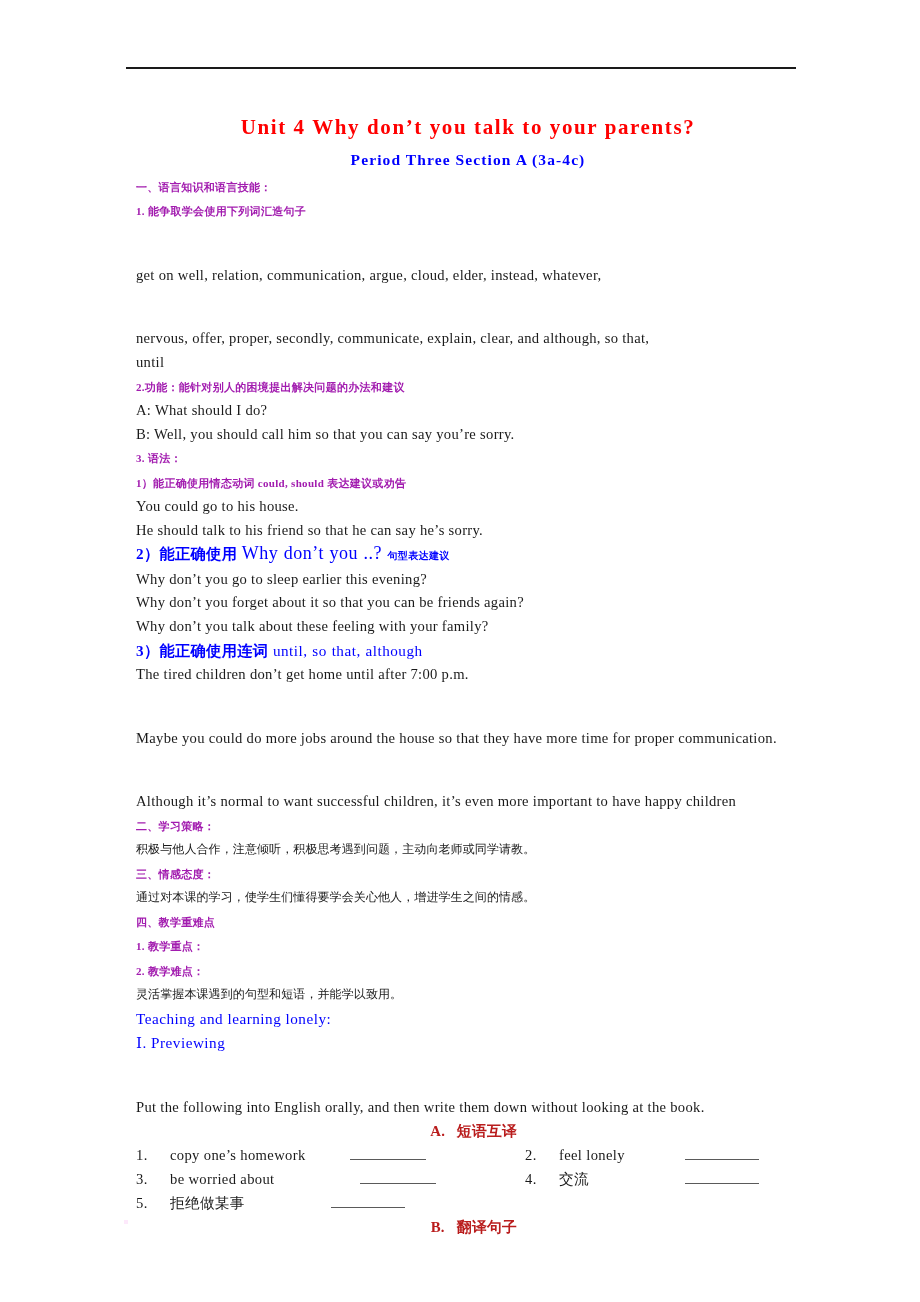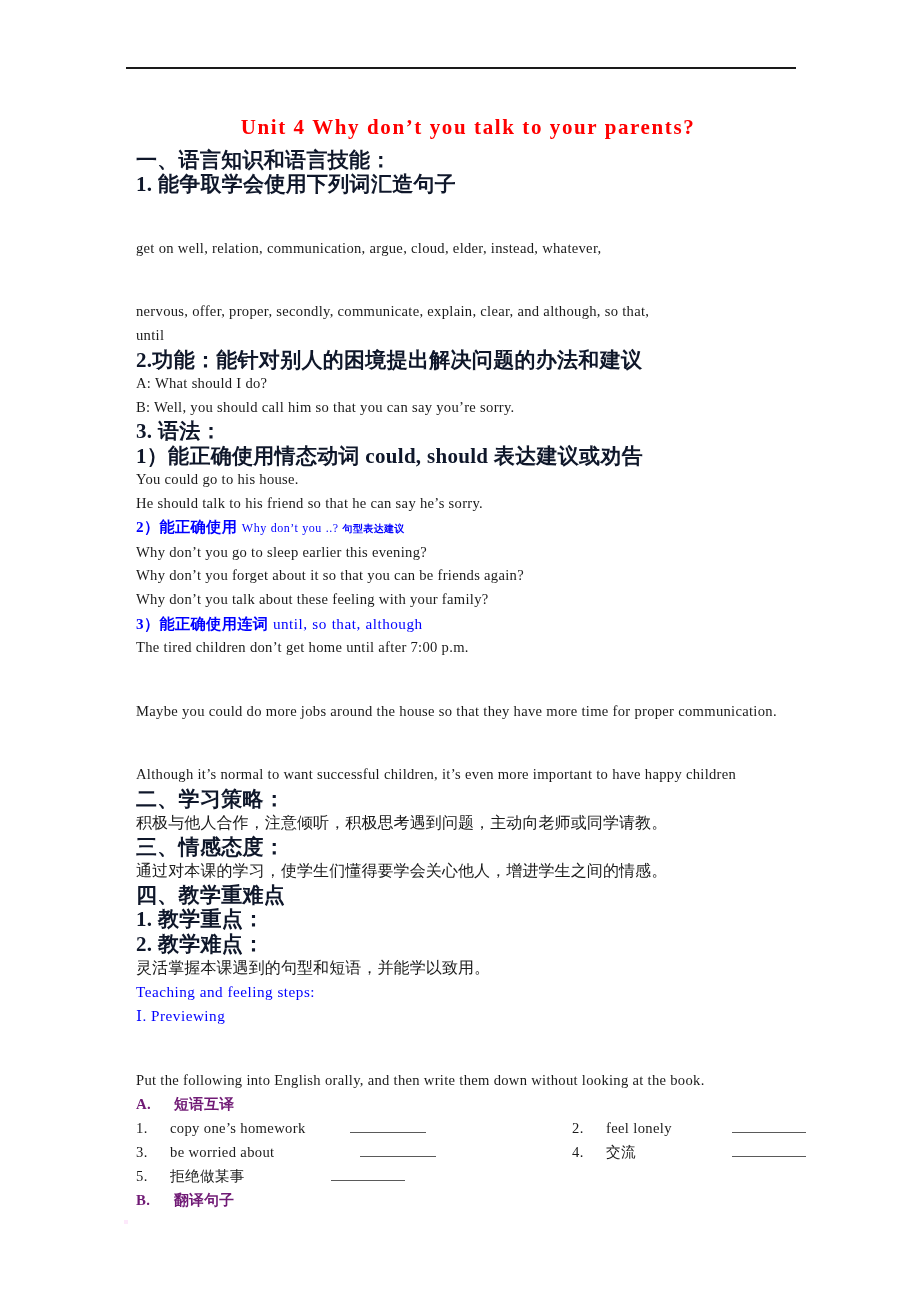--- a/index.html
+++ b/index.html
@@ -57,23 +57,23 @@
   .subtitle {
     color: #0000ff;
     font-weight: bold;
     font-size: 15.5px;
     line-height: 24px;
     text-align: center;
     letter-spacing: 1.1px;
     margin-bottom: 3px;
   }
   .h-blue {
-    color: #0f172a;
-    font-weight: bold;
-    font-size: 21px;
+    color: #a21caf;
+    font-weight: bold;
+    font-size: 11px;
     line-height: 24.4px;
     letter-spacing: 0.3px;
   }
   .h-blue-plain {
     color: #0000ff;
     font-weight: normal;
     font-size: 15.2px;
     line-height: 24.4px;
     letter-spacing: 0.4px;
   }
@@ -84,54 +84,55 @@
     line-height: 23.6px;
     letter-spacing: 0.3px;
   }
   .body-just {
     text-align: justify;
     text-align-last: left;
     margin-top: 40px;
   }
   .cn-ln {
     color: #1a1a1a;
-    font-size: 16px;
+    font-size: 12px;
     line-height: 23.6px;
     letter-spacing: 0.1px;
   }
 
   
   .blue { color: #0000ff; }
   .blue-b { color: #0000ff; font-weight: bold; }
   .mono-ish { letter-spacing: 0.5px; }
 
   
   .ex-head {
-    color: #701a75;
+    color: #b91c1c;
     font-weight: bold;
     font-size: 14.8px;
     line-height: 24px;
     letter-spacing: 0.3px;
+    text-align: center;
   }
   .ex-head .lbl { display: inline-block; width: 38px; }
   .ex-row {
     position: relative;
     height: 24px;
     line-height: 24px;
     font-size: 14.6px;
     color: #1a1a1a;
     letter-spacing: 0.35px;
   }
   .col {
     position: absolute;
     top: 0;
     white-space: nowrap;
   }
   .col.c1 { left: 0px; }
-  .col.c2 { left: 389px; margin-left: 47px; }
+  .col.c2 { left: 389px; }
   .num { display: inline-block; width: 34px; }
   .blank {
     display: inline-block;
     border-bottom: 1.5px solid #5a5a5a;
     height: 13px;
     vertical-align: baseline;
   }
   .sp-a { display: inline-block; width: 44px; }
   .sp-b { display: inline-block; width: 60px; }
   .sp-c { display: inline-block; width: 86px; }
@@ -148,59 +149,60 @@
 </head>
 <body>
 
 <div class="page">
 
   <div class="hrule"></div>
 
   <div class="content">
 
     <div class="title">Unit 4  Why don’t you talk to your parents?</div>
+    <div class="subtitle">Period Three  Section A  (3a-4c)</div>
 
     <div class="h-blue">一、语言知识和语言技能：</div>
     <div class="h-blue">1. 能争取学会使用下列词汇造句子</div>
     <div class="body-ln body-just">get on well, relation, communication, argue, cloud, elder, instead, whatever,</div>
     <div class="body-ln body-just">nervous, offer, proper, secondly, communicate, explain, clear, and although, so that,</div>
     <div class="body-ln">until</div>
 
     <div class="h-blue">2.功能：能针对别人的困境提出解决问题的办法和建议</div>
     <div class="body-ln">A: What should I do?</div>
     <div class="body-ln">B: Well, you should call him so that you can say you’re sorry.</div>
 
     <div class="h-blue">3. 语法：</div>
 
     <div class="h-blue">1）能正确使用情态动词 could, should 表达建议或劝告</div>
     <div class="body-ln">You could go to his house.</div>
     <div class="body-ln">He should talk to his friend so that he can say he’s sorry.</div>
 
-    <div class="ln"><span class="blue-b" style="font-size:15.2px">2）能正确使用 </span><span class="blue mono-ish" style="font-size:12px">Why don’t you ..? </span><span class="blue-b" style="font-size:10px">句型表达建议</span></div>
+    <div class="ln"><span class="blue-b" style="font-size:15.2px">2）能正确使用 </span><span class="blue mono-ish" style="font-size:18px">Why don’t you ..? </span><span class="blue-b" style="font-size:10px">句型表达建议</span></div>
     <div class="body-ln">Why don’t you go to sleep earlier this evening?</div>
     <div class="body-ln">Why don’t you forget about it so that you can be friends again?</div>
     <div class="body-ln">Why don’t you talk about these feeling with your family?</div>
 
     <div class="ln"><span class="blue-b" style="font-size:15.2px">3）能正确使用连词 </span><span class="blue mono-ish" style="font-size:15.2px">until, so that, although</span></div>
     <div class="body-ln">The tired children don’t get home until after 7:00 p.m.</div>
     <div class="body-ln body-just">Maybe you could do more jobs around the house so that they have more time for proper communication.</div>
     <div class="body-ln body-just">Although it’s normal to want successful children, it’s even more important to have happy children</div>
 
     <div class="h-blue"> 二、学习策略：</div>
     <div class="cn-ln"> 积极与他人合作，注意倾听，积极思考遇到问题，主动向老师或同学请教。</div>
 
     <div class="h-blue">三、情感态度：</div>
     <div class="cn-ln">通过对本课的学习，使学生们懂得要学会关心他人，增进学生之间的情感。</div>
 
     <div class="h-blue">四、教学重难点</div>
     <div class="h-blue">1. 教学重点：</div>
     <div class="h-blue">2. 教学难点：</div>
     <div class="cn-ln">灵活掌握本课遇到的句型和短语，并能学以致用。</div>
 
-    <div class="h-blue-plain mono-ish">Teaching and feeling steps:</div>
+    <div class="h-blue-plain mono-ish">Teaching and learning lonely:</div>
     <div class="h-blue-plain mono-ish"> Ⅰ. Previewing</div>
     <div class="body-ln body-just">Put the following into English orally, and then write them down without looking at the book.</div>
 
     <div class="ex-head"><span class="lbl">A.</span><span>短语互译</span></div>
 
     <div class="ex-row">
       <span class="col c1"><span class="num">1.</span><span>copy one’s homework</span><span class="sp-a"></span><span class="blank" style="width:76px"></span></span>
       <span class="col c2"><span class="num">2.</span><span>feel lonely</span><span class="sp-b"></span><span class="blank" style="width:74px"></span></span>
     </div>
 

